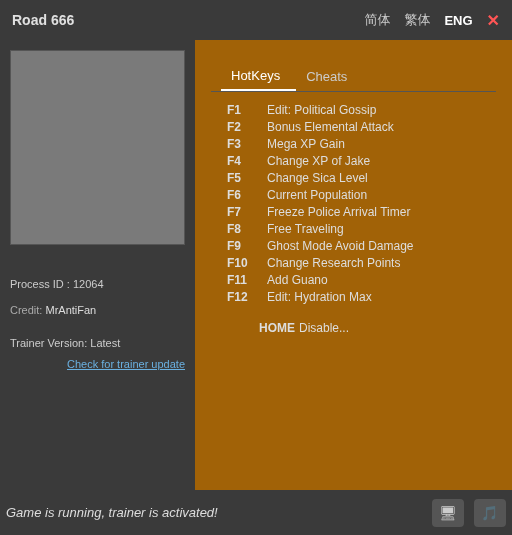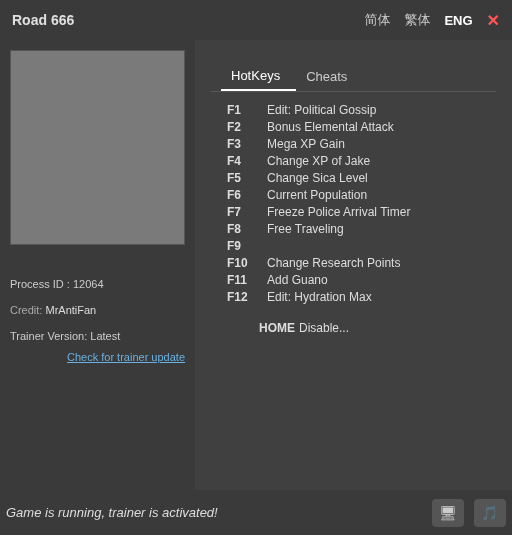--- a/index.html
+++ b/index.html
@@ -90,21 +90,21 @@
     .check-update {
       color: #6ab0e0;
       font-size: 11px;
       text-decoration: underline;
       cursor: pointer;
     }
 
     
     .right-panel {
       flex: 1;
-      background: #404040;
+      background: #a16207;
       padding: 16px;
     }
 
     
     .tabs {
       display: flex;
       border-bottom: 1px solid #555;
       padding: 0 10px;
       margin-top: 6px;
     }
@@ -215,21 +215,21 @@
 <div class="main-area">
 
   <div class="sidebar">
     <div class="sidebar-image"></div>
     <div class="sidebar-info">
       <div>Process ID : 12064</div>
       <div style="margin-top:6px;">
         <span class="label">Credit:</span>
         <span class="value">MrAntiFan</span>
       </div>
-      <div style="margin-top:6px;">Trainer Version: Latest</div>
+      <div style="margin-top:13px;">Trainer Version: Latest</div>
       <div style="margin-top:2px;text-align:right;">
         <a class="check-update">Check for trainer update</a>
       </div>
     </div>
   </div>
 
   <div class="right-panel">
 
     <div class="tabs">
       <button class="tab active">HotKeys</button>
@@ -264,20 +264,21 @@
         <div class="hotkey-item">
           <span class="hotkey-key">F7</span>
           <span class="hotkey-desc">Freeze Police Arrival Timer</span>
         </div>
         <div class="hotkey-item">
           <span class="hotkey-key">F8</span>
           <span class="hotkey-desc">Free Traveling</span>
         </div>
         <div class="hotkey-item">
           <span class="hotkey-key">F9</span>
+          <span class="hotkey-desc">Ghost Mode Avoid Damage</span>
         </div>
         <div class="hotkey-item">
           <span class="hotkey-key">F10</span>
           <span class="hotkey-desc">Change Research Points</span>
         </div>
         <div class="hotkey-item">
           <span class="hotkey-key">F11</span>
           <span class="hotkey-desc">Add Guano</span>
         </div>
         <div class="hotkey-item">

